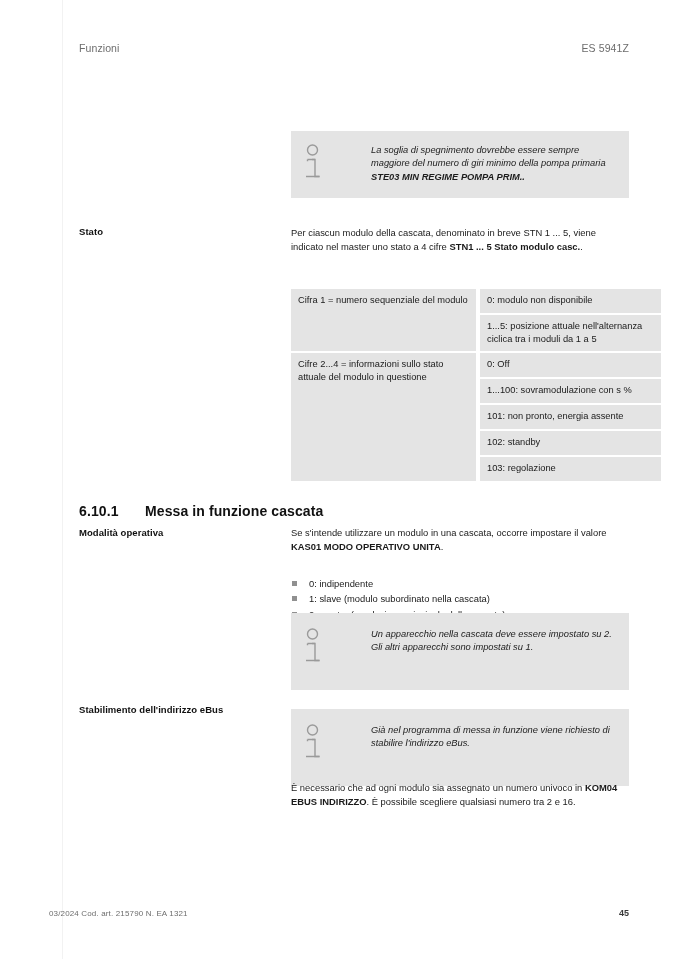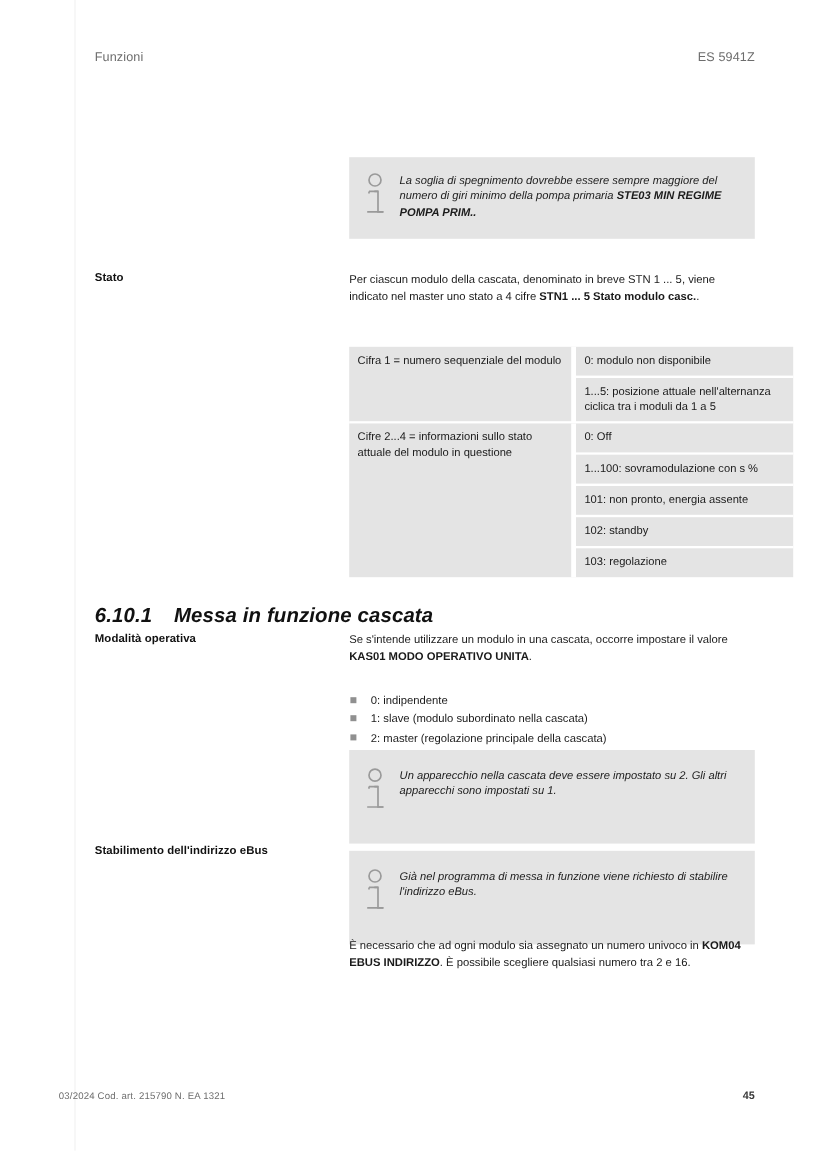--- a/index.html
+++ b/index.html
@@ -59,20 +59,21 @@
     left: 291px;
     width: 338px;
   }
 
   
   .note {
     background: #e4e4e4;
     display: flex;
     box-sizing: border-box;
     padding: 12px 14px 12px 12px;
+    gap: 38px;
   }
   .note-icon {
     flex: 0 0 auto;
     width: 30px;
     padding-top: 1px;
   }
   .note-text {
     font-size: 9.3px;
     font-style: italic;
     line-height: 1.45;
@@ -114,25 +115,24 @@
   }
   .spec-table td.c2 { width: 167px; }
   .spec-table tr:last-child td { border-bottom: none; }
   .spec-table td.blank { border-bottom: none; }
 
   
   .heading {
     position: absolute;
     left: 79px;
     width: 550px;
-    font-size: 17px;
+    font-size: 14px;
     font-weight: bold;
     color: #111;
     letter-spacing: .1px;
-    font-style: italic;
   }
   .heading .num {
     display: inline-block;
     width: 66px;
   }
 
   
   .bullets {
     list-style: none;
     margin: 0;
@@ -244,21 +244,21 @@
 
   <div class="content-col" style="top:526px;">
     <div class="para"><span>Se s'intende utilizzare un modulo in una cascata, occorre impostare il valore </span><b>KAS01 MODO OPERATIVO UNITA</b><span>.</span></div>
     <ul class="bullets" style="margin-top:23px;">
       <li><span class="sq"></span><span>0: indipendente</span></li>
       <li><span class="sq"></span><span>1: slave (modulo subordinato nella cascata)</span></li>
       <li><span class="sq"></span><span>2: master (regolazione principale della cascata)</span></li>
     </ul>
   </div>
 
-  <div class="content-col" style="top:613px;margin-top:12px;">
+  <div class="content-col" style="top:613px;">
     <div class="note" style="padding-top:14px;padding-bottom:20px;">
       <div class="note-icon">
         <svg width="20" height="38" viewBox="0 0 20 38" aria-hidden="true">
           <circle cx="9.5" cy="6" r="5" fill="none" stroke="#9a9a9a" stroke-width="1.4"></circle>
           <path d="M4.5 15.5 H12 V32.5 H16.5" fill="none" stroke="#9a9a9a" stroke-width="1.4"></path>
           <path d="M4.5 15.5 V17.2 M3 32.5 H16.5" fill="none" stroke="#9a9a9a" stroke-width="1.4"></path>
           <path d="M12 15.5 H9" fill="none" stroke="#9a9a9a" stroke-width="1.4"></path>
         </svg>
       </div>
       <div class="note-text">Un apparecchio nella cascata deve essere impostato su 2. Gli altri apparecchi sono impostati su 1.</div>

